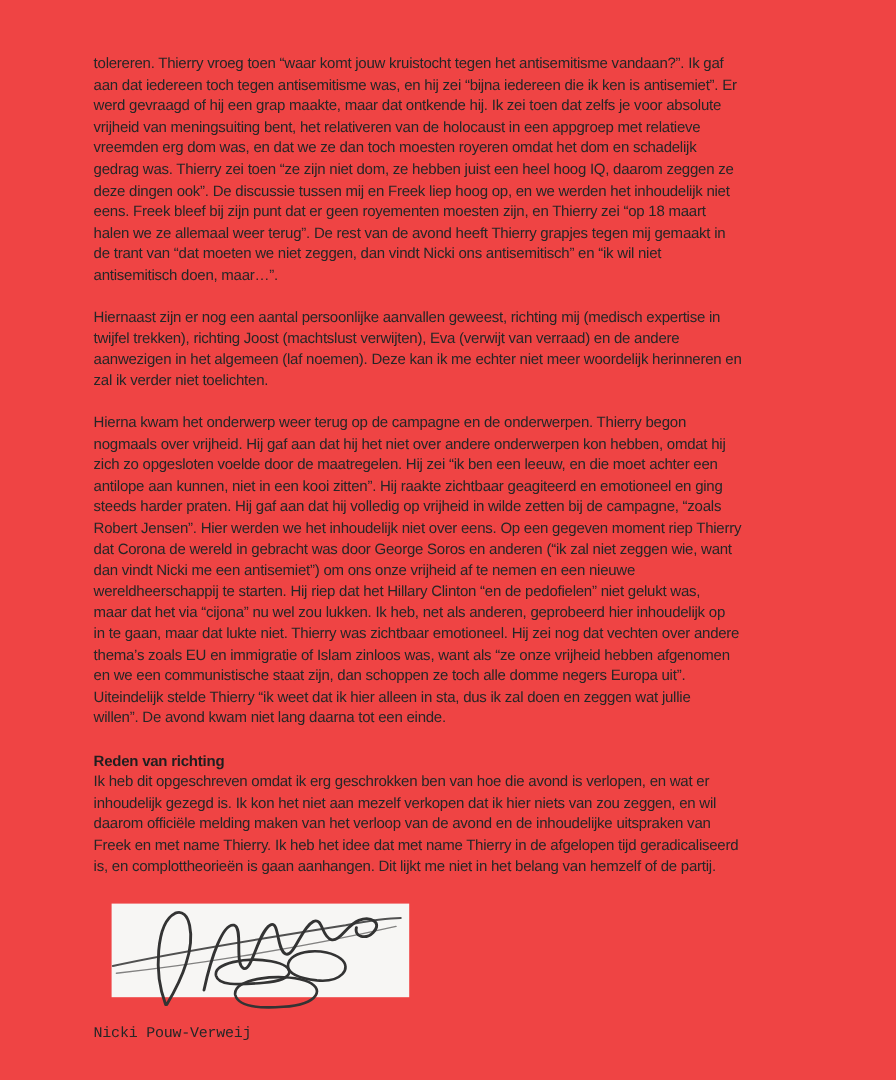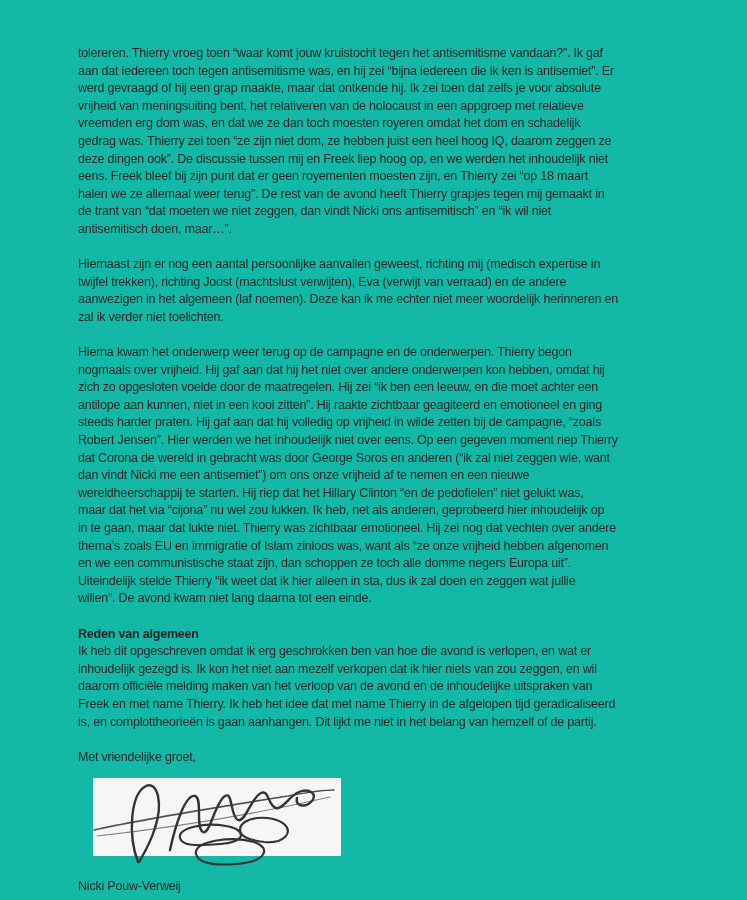--- a/index.html
+++ b/index.html
@@ -13,21 +13,21 @@
     height: 900px;
     overflow: hidden;
     font-family: "Liberation Sans", "DejaVu Sans", sans-serif;
     color: #262626;
   }
   .page {
     box-sizing: border-box;
     width: 747px;
     height: 900px;
     padding: 45px 68px 0 78px;
-    background: #14b8a6;
+    background: #ef4444;
   }
   .para {
     margin: 0 0 17.6px 0;
     font-size: 12.5px;
     line-height: 17.6px;
     letter-spacing: -0.2px;
     white-space: pre-line;
     color: #262626;
   }
   .heading {
@@ -51,20 +51,21 @@
     position: relative;
   }
   .signature-wrap svg {
     display: block;
   }
   .signer-name {
     margin: 12px 0 0 0;
     font-size: 12.5px;
     line-height: 17.6px;
     letter-spacing: -0.2px;
+    font-family: Liberation Mono, monospace;
   }
 </style>
 </head>
 <body>
 
 <div class="page">
 
   <p class="para">tolereren. Thierry vroeg toen “waar komt jouw kruistocht tegen het antisemitisme vandaan?”. Ik gaf
 aan dat iedereen toch tegen antisemitisme was, en hij zei “bijna iedereen die ik ken is antisemiet”. Er
 werd gevraagd of hij een grap maakte, maar dat ontkende hij. Ik zei toen dat zelfs je voor absolute
@@ -91,29 +92,28 @@
 dat Corona de wereld in gebracht was door George Soros en anderen (“ik zal niet zeggen wie, want
 dan vindt Nicki me een antisemiet”) om ons onze vrijheid af te nemen en een nieuwe
 wereldheerschappij te starten. Hij riep dat het Hillary Clinton “en de pedofielen” niet gelukt was,
 maar dat het via “cijona” nu wel zou lukken. Ik heb, net als anderen, geprobeerd hier inhoudelijk op
 in te gaan, maar dat lukte niet. Thierry was zichtbaar emotioneel. Hij zei nog dat vechten over andere
 thema’s zoals EU en immigratie of Islam zinloos was, want als “ze onze vrijheid hebben afgenomen
 en we een communistische staat zijn, dan schoppen ze toch alle domme negers Europa uit”.
 Uiteindelijk stelde Thierry “ik weet dat ik hier alleen in sta, dus ik zal doen en zeggen wat jullie
 willen”. De avond kwam niet lang daarna tot een einde.</p>
 
-  <h2 class="heading">Reden van algemeen</h2>
+  <h2 class="heading">Reden van richting</h2>
 
   <p class="para">Ik heb dit opgeschreven omdat ik erg geschrokken ben van hoe die avond is verlopen, en wat er
 inhoudelijk gezegd is. Ik kon het niet aan mezelf verkopen dat ik hier niets van zou zeggen, en wil
 daarom officiële melding maken van het verloop van de avond en de inhoudelijke uitspraken van
 Freek en met name Thierry. Ik heb het idee dat met name Thierry in de afgelopen tijd geradicaliseerd
 is, en complottheorieën is gaan aanhangen. Dit lijkt me niet in het belang van hemzelf of de partij.</p>
 
-  <p class="closing">Met vriendelijke groet,</p>
 
   <div class="signature-wrap">
     <svg width="252" height="92" viewBox="0 0 252 92" xmlns="http://www.w3.org/2000/svg">
 
       <rect x="1" y="4" width="248" height="78" fill="#f7f6f4"></rect>
       <g fill="none" stroke="#333333" stroke-linecap="round" stroke-linejoin="round">
 
         <path d="M2,56 C42,47 120,34 196,22 C212,19 228,16 242,16" stroke-width="1.6" opacity="0.85"></path>
         <path d="M5,62 C60,56 150,43 238,23" stroke-width="1.2" opacity="0.6"></path>
 

